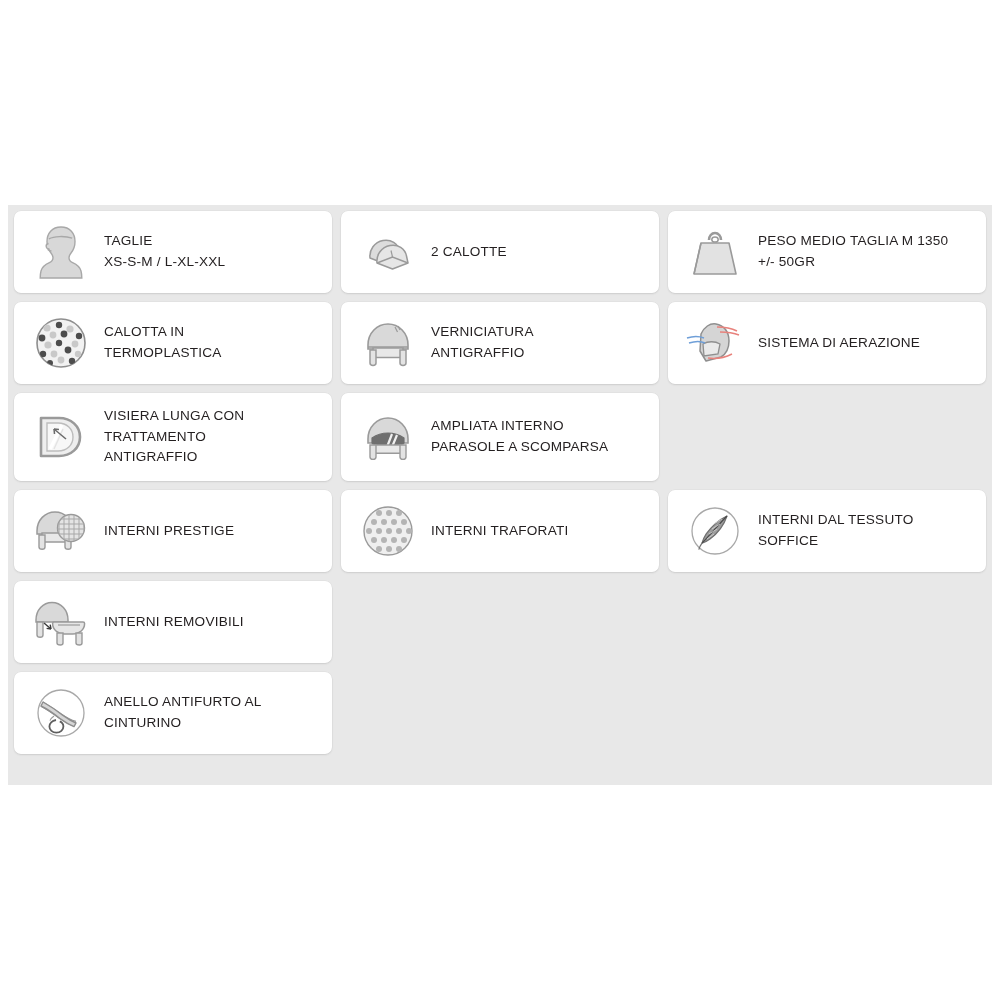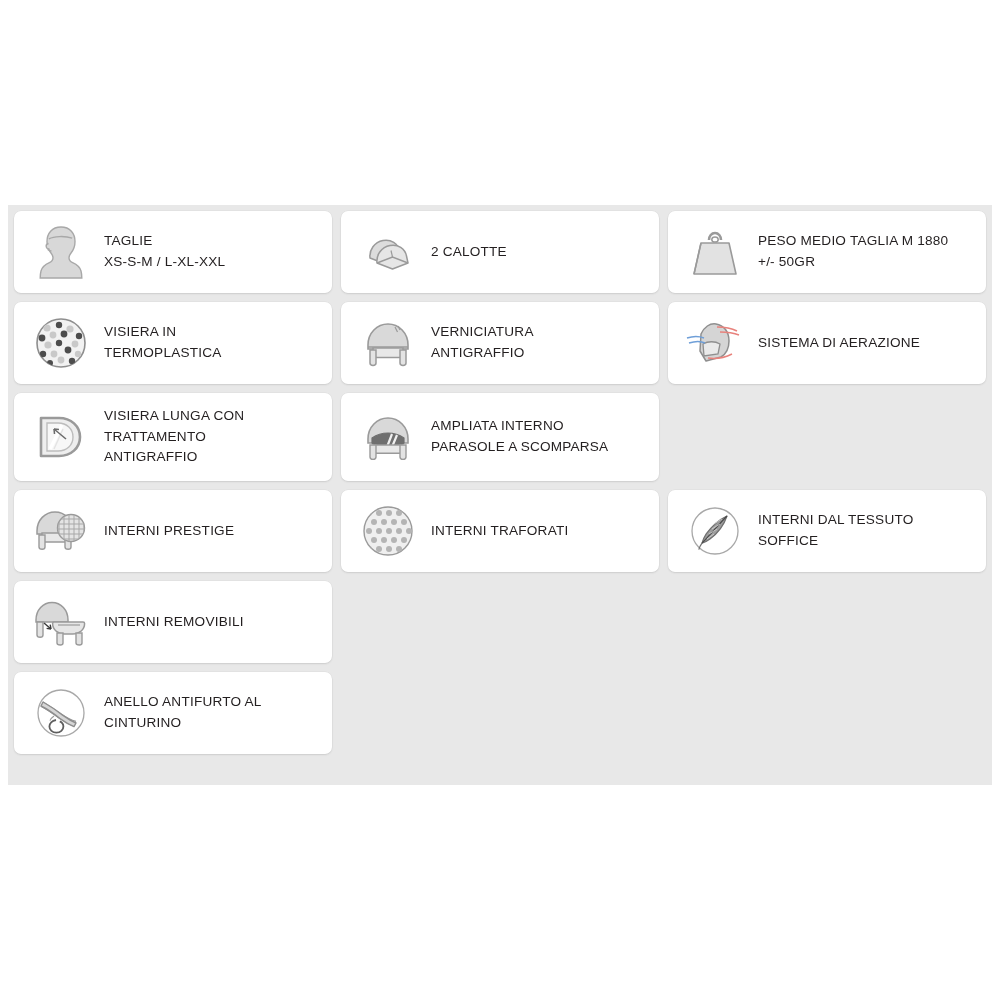--- a/index.html
+++ b/index.html
@@ -113,21 +113,21 @@
 
       <div class="card h1">
         <span class="icon-wrap">
           <svg width="50" height="52" viewBox="0 0 50 52">
             <path d="M19 14c0-4 2.6-7 6-7s6 3 6 7" fill="none" stroke="#9a9a9a" stroke-width="2.6"></path>
             <path d="M11 17h28l7 31H4z" fill="#e2e2e2" stroke="#9a9a9a" stroke-width="1.6" stroke-linejoin="round"></path>
             <path d="M11 17l-7 31" fill="none" stroke="#9a9a9a" stroke-width="1.4"></path>
             <ellipse cx="25" cy="13.5" rx="3.2" ry="2.6" fill="none" stroke="#9a9a9a" stroke-width="1.5"></ellipse>
           </svg>
         </span>
-        <span class="label">PESO MEDIO TAGLIA M 1880
+        <span class="label">PESO MEDIO TAGLIA M 1350
 +/- 50GR</span>
       </div>
     </div>
 
     <div class="grid-row">
 
       <div class="card h2">
         <span class="icon-wrap">
           <svg width="54" height="54" viewBox="0 0 54 54">
             <defs>
@@ -150,21 +150,21 @@
               <circle cx="34" cy="34" r="3.4" fill="#4d4d4d"></circle>
               <circle cx="9" cy="38" r="3.2" fill="#4d4d4d"></circle>
               <circle cx="20" cy="38" r="3.4" fill="#c9c9c9"></circle>
               <circle cx="44" cy="38" r="3.2" fill="#c9c9c9"></circle>
               <circle cx="27" cy="44" r="3.4" fill="#c9c9c9"></circle>
               <circle cx="38" cy="45" r="3.2" fill="#4d4d4d"></circle>
               <circle cx="16" cy="47" r="3" fill="#4d4d4d"></circle>
             </g>
           </svg>
         </span>
-        <span class="label">VISIERA IN
+        <span class="label">CALOTTA IN
 TERMOPLASTICA</span>
       </div>
 
       <div class="card h2">
         <span class="icon-wrap">
           <svg width="52" height="52" viewBox="0 0 52 52">
             <path d="M6 28c0-12 9-21 20-21s20 9 20 21v4H6z" fill="#d9d9d9" stroke="#9a9a9a" stroke-width="1.6"></path>
             <path d="M11 31h30v6c0 2-1.6 3.4-3.6 3.4H14.6C12.6 40.4 11 39 11 37z" fill="#e8e8e8" stroke="#9a9a9a" stroke-width="1.5"></path>
             <path d="M8 33h6v13c0 1.4-1.2 2.4-3 2.4S8 47.4 8 46z" fill="#e3e3e3" stroke="#9a9a9a" stroke-width="1.5"></path>
             <path d="M38 33h6v13c0 1.4-1.2 2.4-3 2.4s-3-1-3-2.4z" fill="#e3e3e3" stroke="#9a9a9a" stroke-width="1.5"></path>

